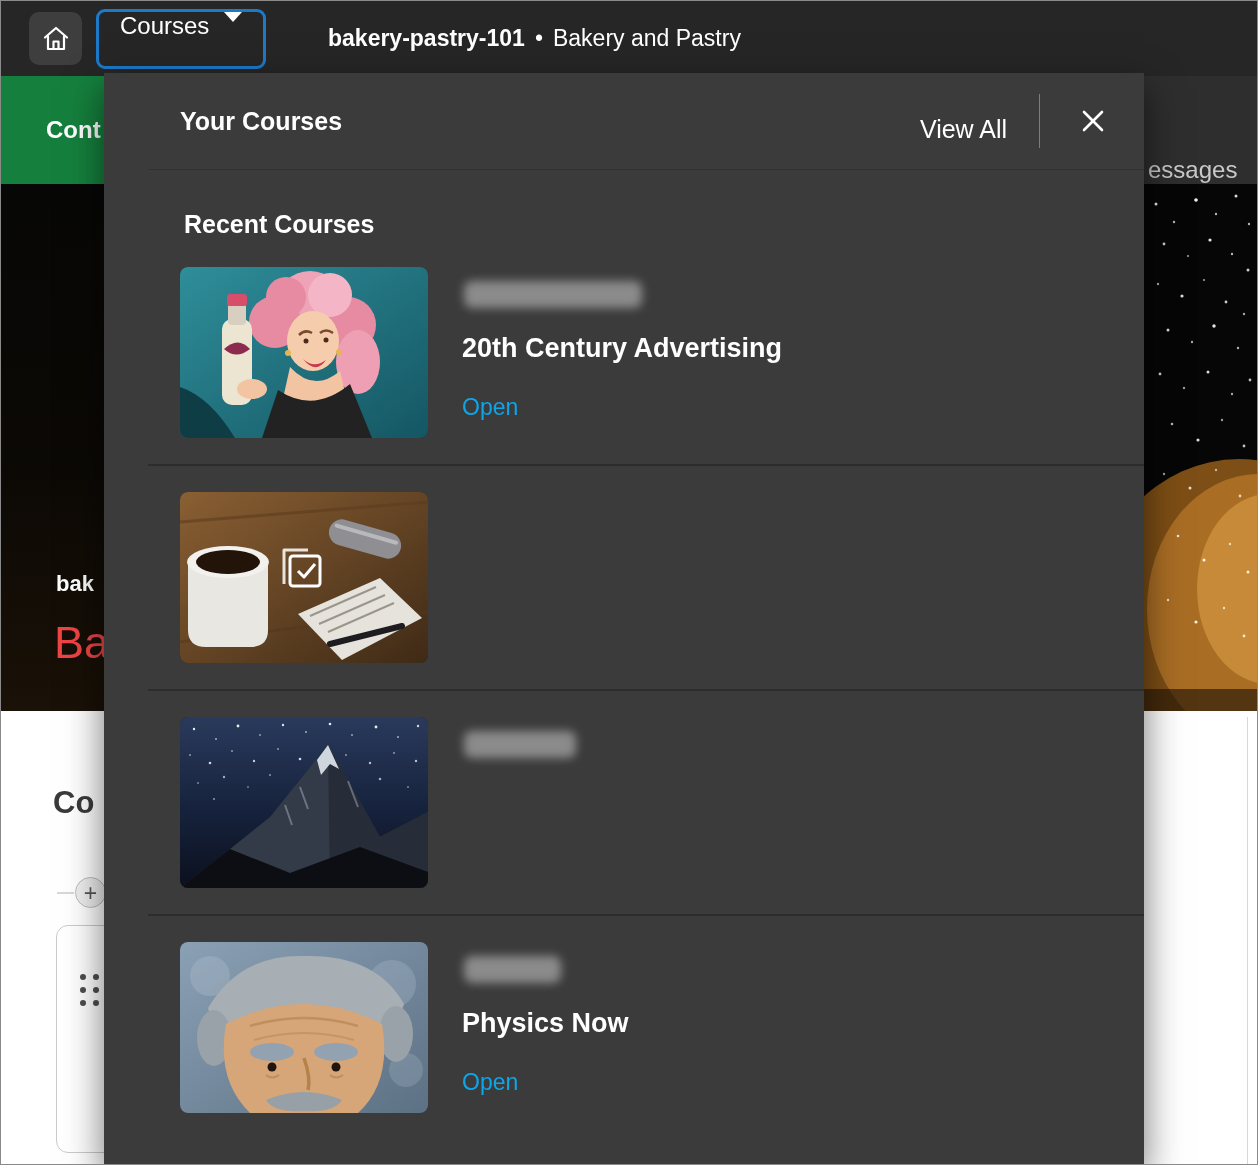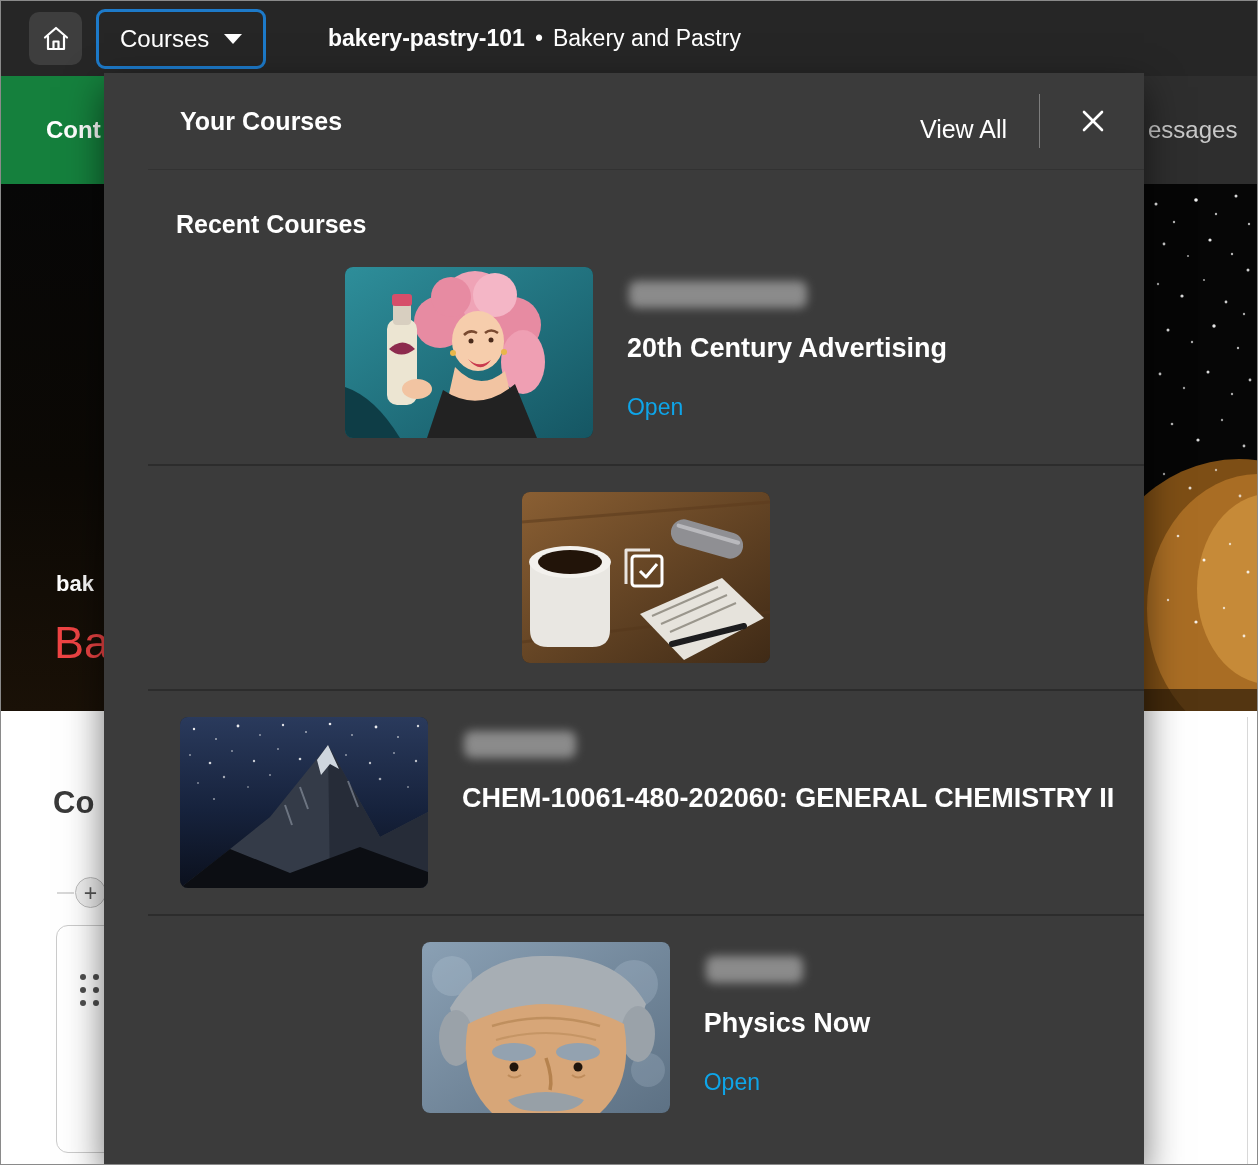--- a/index.html
+++ b/index.html
@@ -5,34 +5,34 @@
   * { margin:0; padding:0; box-sizing:border-box; }
   html,body { background:#fff; }
   body { width:1258px; height:1165px; font-family:"Liberation Sans", sans-serif; }
 
   .screen { position:relative; width:1258px; height:1165px; overflow:hidden; background:#fff; border:1px solid #8a8a8a; }
 
   
   .topbar { position:absolute; left:0; top:0; width:100%; height:75px; background:#262626; z-index:2; }
   .home-btn { position:absolute; left:28px; top:11px; width:53px; height:53px; border:none; border-radius:10px;
               background:#3e3e3e; display:flex; align-items:center; justify-content:center; cursor:pointer; }
-  .courses-btn { position:absolute; left:95px; top:8px; height:60px; padding:0 21px; display:flex; align-items:center;
+  .courses-btn { position:absolute; left:95px; top:8px; height:60px; padding:0 21px; display:flex; align-items:flex-start;
                  gap:15px; background:#262626; border:3px solid #1d7ac9; border-radius:9px; color:#fff; font-size:24px;
                  font-family:inherit; cursor:pointer; }
   .caret { width:0; height:0; border-left:9px solid transparent; border-right:9px solid transparent; border-top:10px solid #fff; }
   .breadcrumb { position:absolute; left:327px; top:0; height:75px; display:flex; align-items:center; gap:10px;
                 color:#fff; font-size:23px; white-space:nowrap; }
   .crumb-id { font-weight:bold; }
 
   
   .tab-left { position:absolute; left:0; top:75px; width:103px; height:108px; background:#15803d; color:#fff;
               font-weight:bold; font-size:24px; display:flex; align-items:center; padding-left:45px;
               overflow:hidden; white-space:nowrap; z-index:1; cursor:pointer; }
   .tab-right { position:absolute; left:1143px; top:75px; width:115px; height:108px; background:#2e2e2e; color:#c9c9c9;
-               font-size:24px; display:flex; align-items:center; padding-left:4px; overflow:hidden; white-space:nowrap;
+               font-size:24px; display:flex; align-items:flex-end; padding-left:4px; overflow:hidden; white-space:nowrap;
                z-index:1; cursor:pointer; }
 
   
   .banner-left { position:absolute; left:0; top:183px; width:103px; height:527px;
                  background:linear-gradient(180deg,#070707 0%,#0c0905 55%,#1a1107 100%); z-index:1; }
   .banner-right { position:absolute; left:1143px; top:183px; width:115px; height:527px; overflow:hidden; z-index:1; background:#060606; }
   .banner-right svg { display:block; width:100%; height:100%; }
   .banner-id { position:absolute; left:55px; top:570px; color:#fff; font-weight:bold; font-size:22px; z-index:1; white-space:nowrap; }
   .banner-title { position:absolute; left:53px; top:616px; color:#ef4444; font-size:45px; z-index:1; white-space:nowrap; }
 
@@ -51,23 +51,23 @@
   .right-card-line { position:absolute; left:1246px; top:716px; width:1px; height:449px; background:#d8d8d8; z-index:1; }
 
   
   .panel { position:absolute; left:103px; top:72px; width:1040px; height:1093px; background:#3b3b3b; z-index:10;
            box-shadow:0 14px 36px rgba(0,0,0,.55); color:#fff; overflow:hidden;padding-left:44px; }
   .panel-header { height:97px; display:flex; align-items:center; padding:0 30px 0 32px; border-bottom:1px solid #323232; }
   .panel-title { font-size:25px; font-weight:bold; }
   .view-all { margin-left:auto; font-size:25px; color:#fff; cursor:pointer; text-decoration:none;margin-top:16px; }
   .vdiv { width:1px; height:54px; background:#7d7d7d; margin:0 32px; }
   .close-btn { background:none; border:none; cursor:pointer; display:flex; padding:6px; }
-  .section-heading { font-size:25px; font-weight:bold; margin:40px 0 2px 28px; }
-
-  .course-row { display:flex; gap:34px; padding:26px 32px; cursor:pointer;justify-content:center; }
+  .section-heading { font-size:25px; font-weight:bold; margin:40px 0 2px 36px; }
+
+  .course-row { display:flex; gap:34px; padding:26px 32px; cursor:pointer; }
   .course-row + .course-row { border-top:2px solid #2c2c2c; }
   .thumb { width:248px; height:171px; border-radius:8px; overflow:hidden; flex:0 0 auto; background:#222; }
   .thumb svg { display:block; width:100%; height:100%; }
   .meta { padding-top:11px; min-width:0; }
   .chip { height:27px; border-radius:8px; background:#a6a6a6; opacity:.75; filter:blur(5px); margin:3px 0 0 2px; }
   .chip-1 { width:178px; } .chip-2 { width:96px; } .chip-3 { width:112px; } .chip-4 { width:97px; }
   .course-title { font-size:27px; font-weight:bold; margin-top:25px; white-space:nowrap; }
   .course-status { font-size:23px; color:#0ea5e9; margin-top:30px; white-space:nowrap; }
 </style>
 </head>
@@ -304,21 +304,20 @@
           </g>
           <path d="M0 171 L40 140 L90 100 L148 28 L200 120 L248 95 V171 Z" fill="#343b48"></path>
           <path d="M148 28 L200 120 L248 95 V171 L150 171 Z" fill="#262c38"></path>
           <path d="M148 28 L159 52 L150 47 L141 58 L137 43 Z" fill="#cfd6de"></path>
           <path d="M120 70 l8 22 M105 88 l7 20 M168 64 l10 26" stroke="#9aa4b0" stroke-width="2" opacity=".55" fill="none"></path>
           <path d="M0 171 L50 132 L110 156 L180 130 L248 155 V171 Z" fill="#0c0e13"></path>
         </svg>
       </div>
       <div class="meta">
         <div class="chip chip-3"></div>
-        <div class="course-title">CHEM-10061-480-202060: GENERAL CHEMISTRY II</div>
       </div>
     </div>
 
     <div class="course-row">
       <div class="thumb">
         <svg viewBox="0 0 248 171" preserveAspectRatio="none">
           <defs>
             <linearGradient id="t4bg" x1="0" y1="0" x2="1" y2="1">
               <stop offset="0" stop-color="#8aa0b4"></stop>
                 <stop offset="1" stop-color="#5d7184"></stop>

